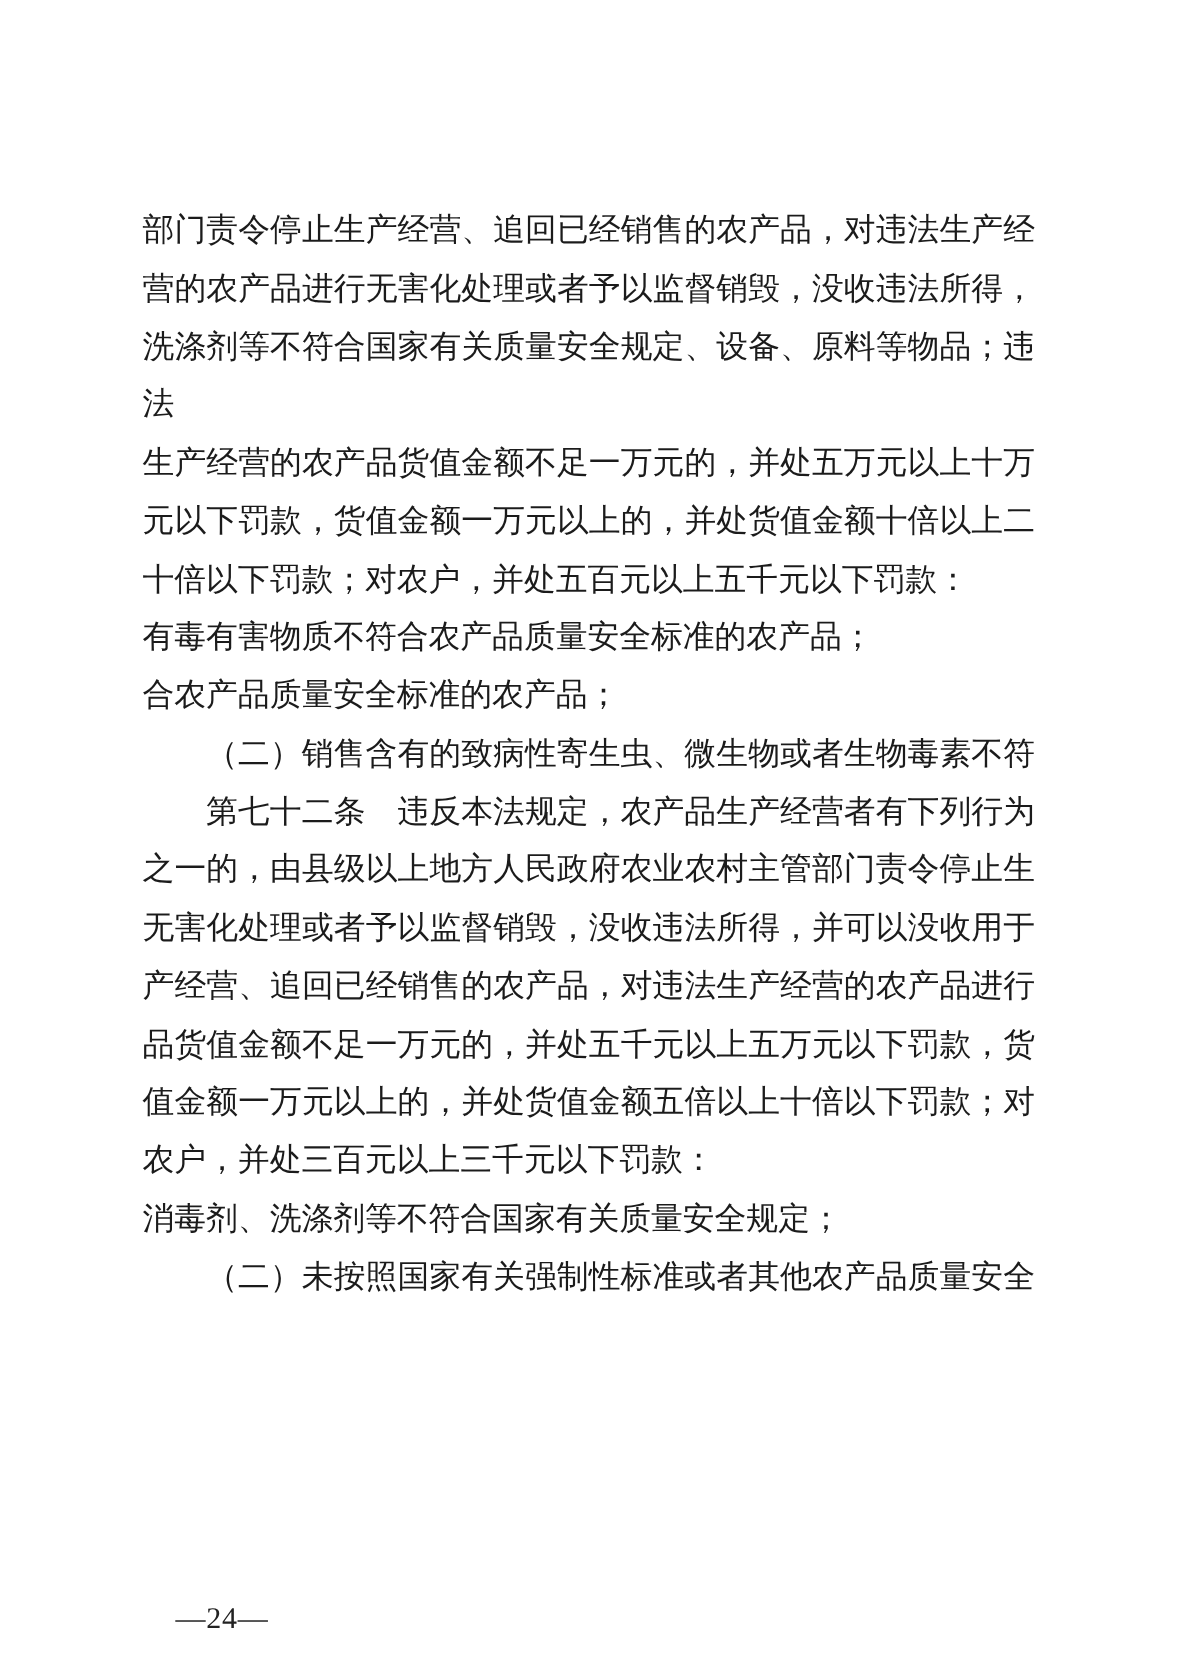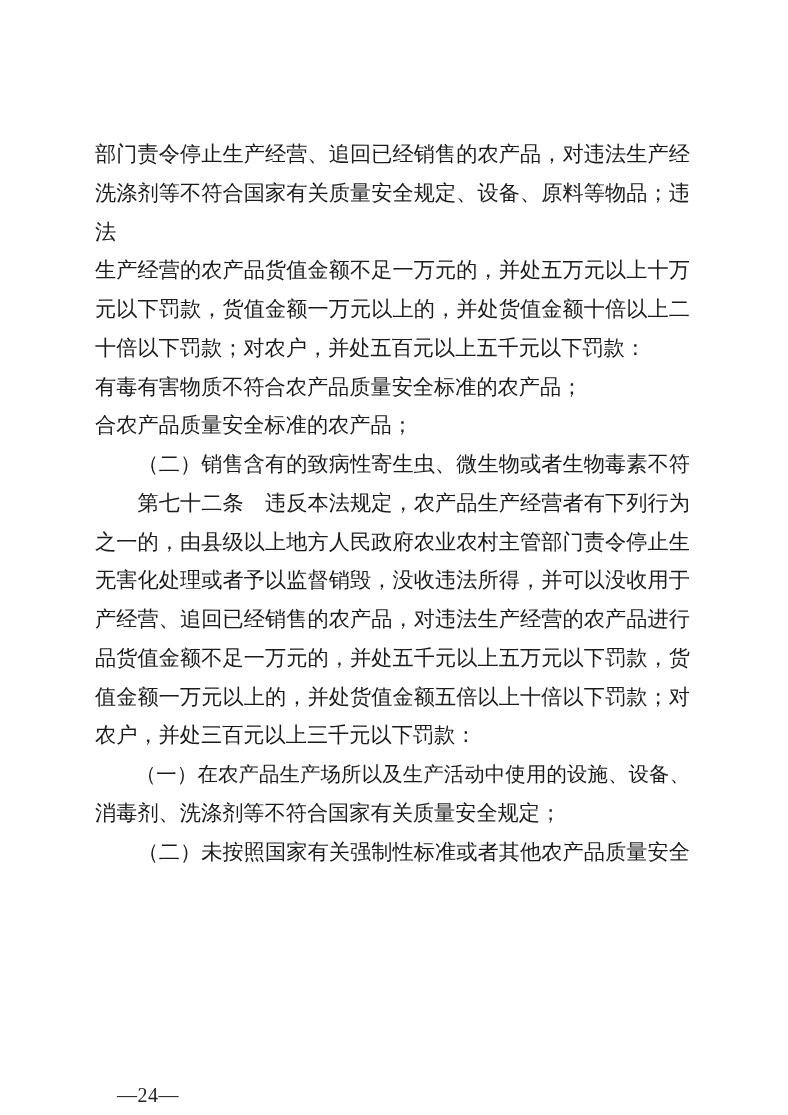--- a/index.html
+++ b/index.html
@@ -41,41 +41,40 @@
   
   .sq { font-size: 20.4px; }
   .footer {
     position: absolute;
     left: 117px;
     top: 1068px;
     font-family: "Liberation Serif", serif;
     font-size: 20px;
     color: #222222;
     letter-spacing: 0.5px;
-    margin-top: 16px;
   }
 </style>
 </head>
 <body>
 
 <div class="page">
   <div class="content">
     <div class="line j">部门责令停止生产经营、追回已经销售的农产品，对违法生产经</div>
+    <div class="line j">营的农产品进行无害化处理或者予以监督销毁，没收违法所得，</div>
     <div class="line j">洗涤剂等不符合国家有关质量安全规定、设备、原料等物品；违法</div>
     <div class="line j">生产经营的农产品货值金额不足一万元的，并处五万元以上十万</div>
     <div class="line j">元以下罚款，货值金额一万元以上的，并处货值金额十倍以上二</div>
     <div class="line l">十倍以下罚款；对农户，并处五百元以上五千元以下罚款：</div>
     <div class="line l">有毒有害物质不符合农产品质量安全标准的农产品；</div>
     <div class="line l">合农产品质量安全标准的农产品；</div>
     <div class="line j ind">（二）销售含有的致病性寄生虫、微生物或者生物毒素不符</div>
     <div class="line j ind">第七十二条　违反本法规定，农产品生产经营者有下列行为</div>
     <div class="line j">之一的，由县级以上地方人民政府农业农村主管部门责令停止生</div>
     <div class="line j">无害化处理或者予以监督销毁，没收违法所得，并可以没收用于</div>
     <div class="line j">产经营、追回已经销售的农产品，对违法生产经营的农产品进行</div>
     <div class="line j">品货值金额不足一万元的，并处五千元以上五万元以下罚款，货</div>
     <div class="line j">值金额一万元以上的，并处货值金额五倍以上十倍以下罚款；对</div>
     <div class="line l">农户，并处三百元以上三千元以下罚款：</div>
-    <div class="line j ind sq">（一）在农产品生产场所以及生产活动中使用的设施、设备、</div>
     <div class="line l">消毒剂、洗涤剂等不符合国家有关质量安全规定；</div>
     <div class="line j ind">（二）未按照国家有关强制性标准或者其他农产品质量安全</div>
   </div>
   <div class="footer">—24—</div>
 </div>
 
 </body></html>

